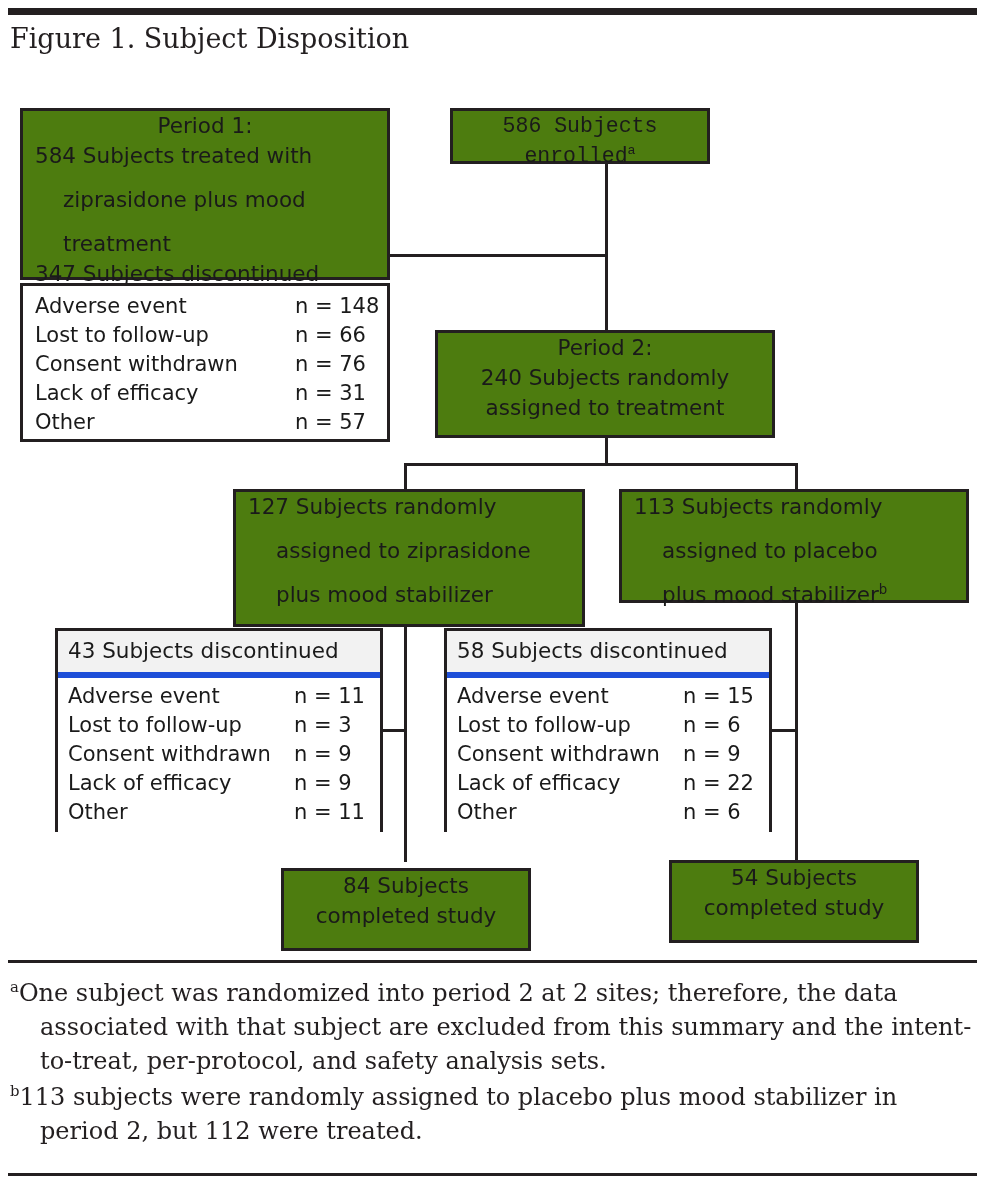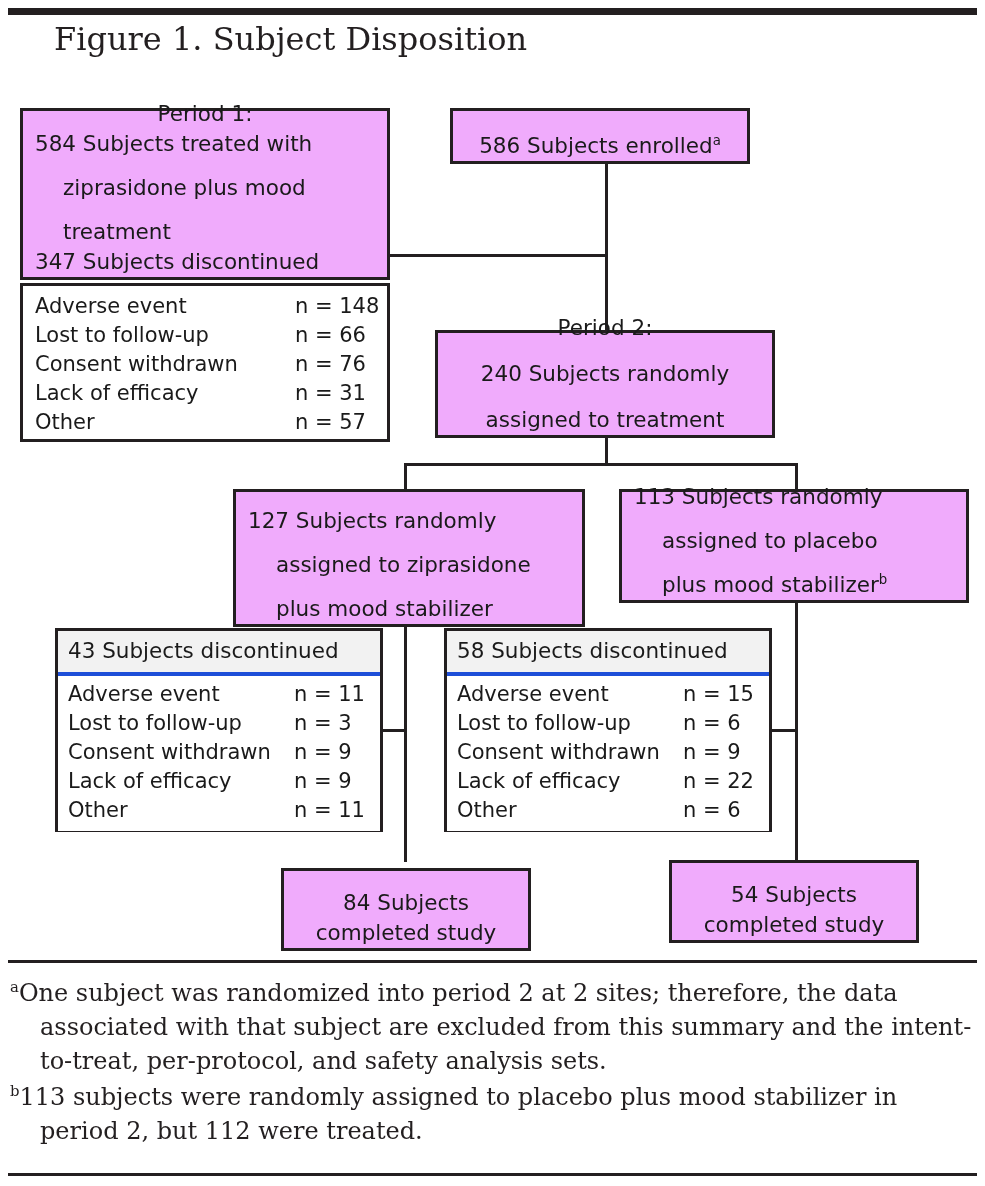--- a/index.html
+++ b/index.html
@@ -42,52 +42,51 @@
     height: 3px;
     background: #231f20;
   }
 
   
   .fig-title {
     position: absolute;
     left: 10px;
     top: 20px;
     font-family: "DejaVu Serif", "Liberation Serif", serif;
-    font-size: 32px;
+    font-size: 27px;
     line-height: 38px;
     color: #231f20;
     white-space: nowrap;
-    margin-left: 44px;
   }
 
   
   .box {
     position: absolute;
     box-sizing: border-box;
     border: 3px solid #231f20;
-    background: #f0abfc;
+    background: #4d7c0f;
     display: flex;
     flex-direction: column;
-    justify-content: flex-end;
+    justify-content: flex-start;
     font-size: 21.5px;
     line-height: 30px;
   }
   .box.white { background: #ffffff; }
 
   .box-split {
     position: absolute;
     box-sizing: border-box;
     border: 3px solid #231f20;
     background: #ffffff;
     display: flex;
     flex-direction: column;
   }
   .split-head {
     background: #f2f2f2;
-    border-bottom: 4px solid #1d4ed8;
+    border-bottom: 6px solid #1d4ed8;
     font-size: 21.5px;
     line-height: 30px;
     padding: 5px 10px 6px 10px;
   }
   .split-body {
     background: #ffffff;
     padding: 4px 10px 6px 10px;
     flex: 1;
   }
 
@@ -172,21 +171,21 @@
   <div class="ln" style="left:795px; top:463px; width:3px; height:28px;"></div>
 
   <div class="ln" style="left:404px; top:601px; width:3px; height:261px;"></div>
 
   <div class="ln" style="left:380px; top:729px; width:27px; height:3px;"></div>
 
   <div class="ln" style="left:795px; top:601px; width:3px; height:261px;"></div>
 
   <div class="ln" style="left:769px; top:729px; width:29px; height:3px;"></div>
 
-  <div class="box" style="left:450px; top:108px; width:300px; height:56px;">
+  <div class="box" style="left:450px; top:108px; width:260px; height:56px;font-family:Liberation Mono, monospace;">
     <div class="ctr pad-h"><span>586 Subjects enrolled</span><sup>a</sup></div>
   </div>
 
   <div class="box" style="left:20px; top:108px; width:370px; height:172px;">
     <div class="ctr">Period 1:</div>
     <div class="hang">
       <span>584 Subjects treated with</span>
       <span class="ind">ziprasidone plus mood</span>
       <span class="ind">treatment</span>
       <span style="display:block;">347 Subjects discontinued</span>
@@ -211,21 +210,21 @@
         <span class="reason-label">Lack of efficacy</span>
         <span class="reason-value">n = 31</span>
       </div>
       <div class="reason-row">
         <span class="reason-label">Other</span>
         <span class="reason-value">n = 57</span>
       </div>
     </div>
   </div>
 
-  <div class="box" style="left:435px; top:330px; width:340px; height:108px;gap:16px;">
+  <div class="box" style="left:435px; top:330px; width:340px; height:108px;">
     <div class="ctr">Period 2:</div>
     <div class="ctr pad-h">240 Subjects randomly</div>
     <div class="ctr pad-h">assigned to treatment</div>
   </div>
 
   <div class="box" style="left:233px; top:489px; width:352px; height:138px;">
     <div class="hang">
       <span>127 Subjects randomly</span>
       <span class="ind">assigned to ziprasidone</span>
       <span class="ind">plus mood stabilizer</span>

